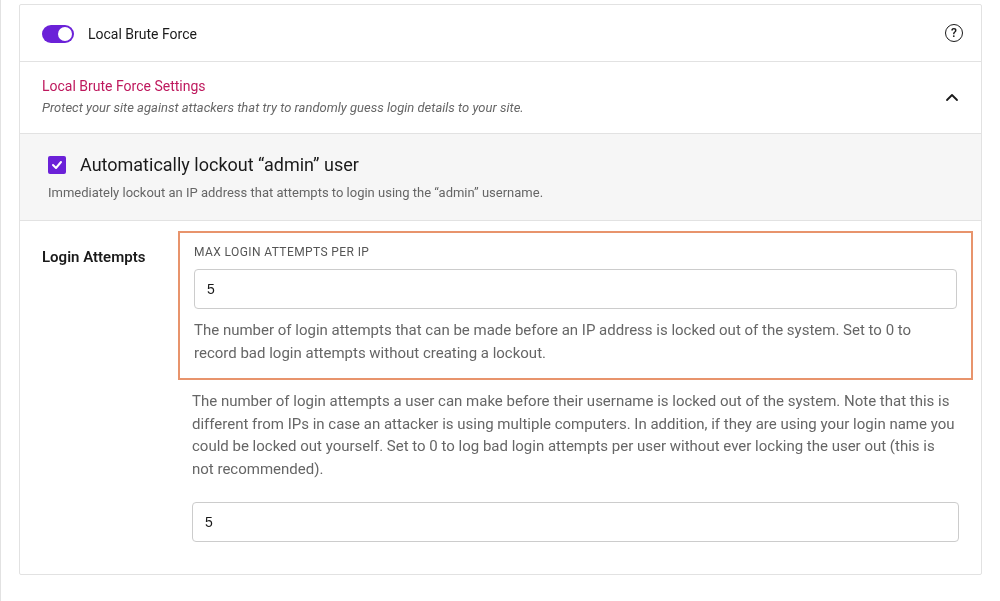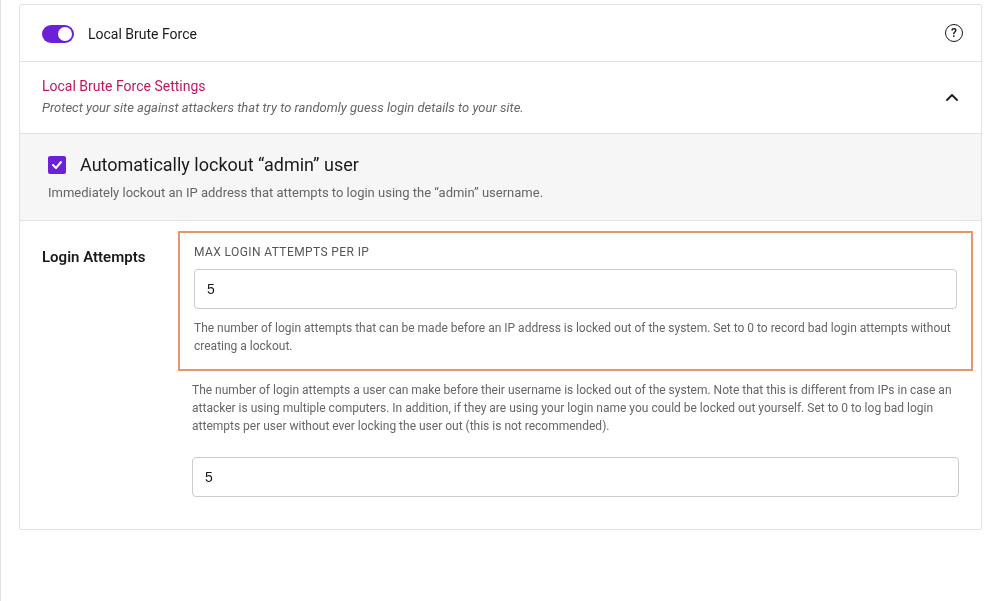--- a/index.html
+++ b/index.html
@@ -158,21 +158,21 @@
     width: 100%;
     height: 40px;
     border: 1px solid #ccc;
     border-radius: 4px;
     padding: 0 12px;
     font-size: 14px;
     color: #1a1a1a;
     background: #fff;
   }
   .field-desc {
-    font-size: 12px;
+    font-size: 15px;
     color: #666;
     margin-top: 10px;
     line-height: 1.5;
   }
 </style>
 </head>
 <body>
 
 <div class="outer">
   <div class="panel">

